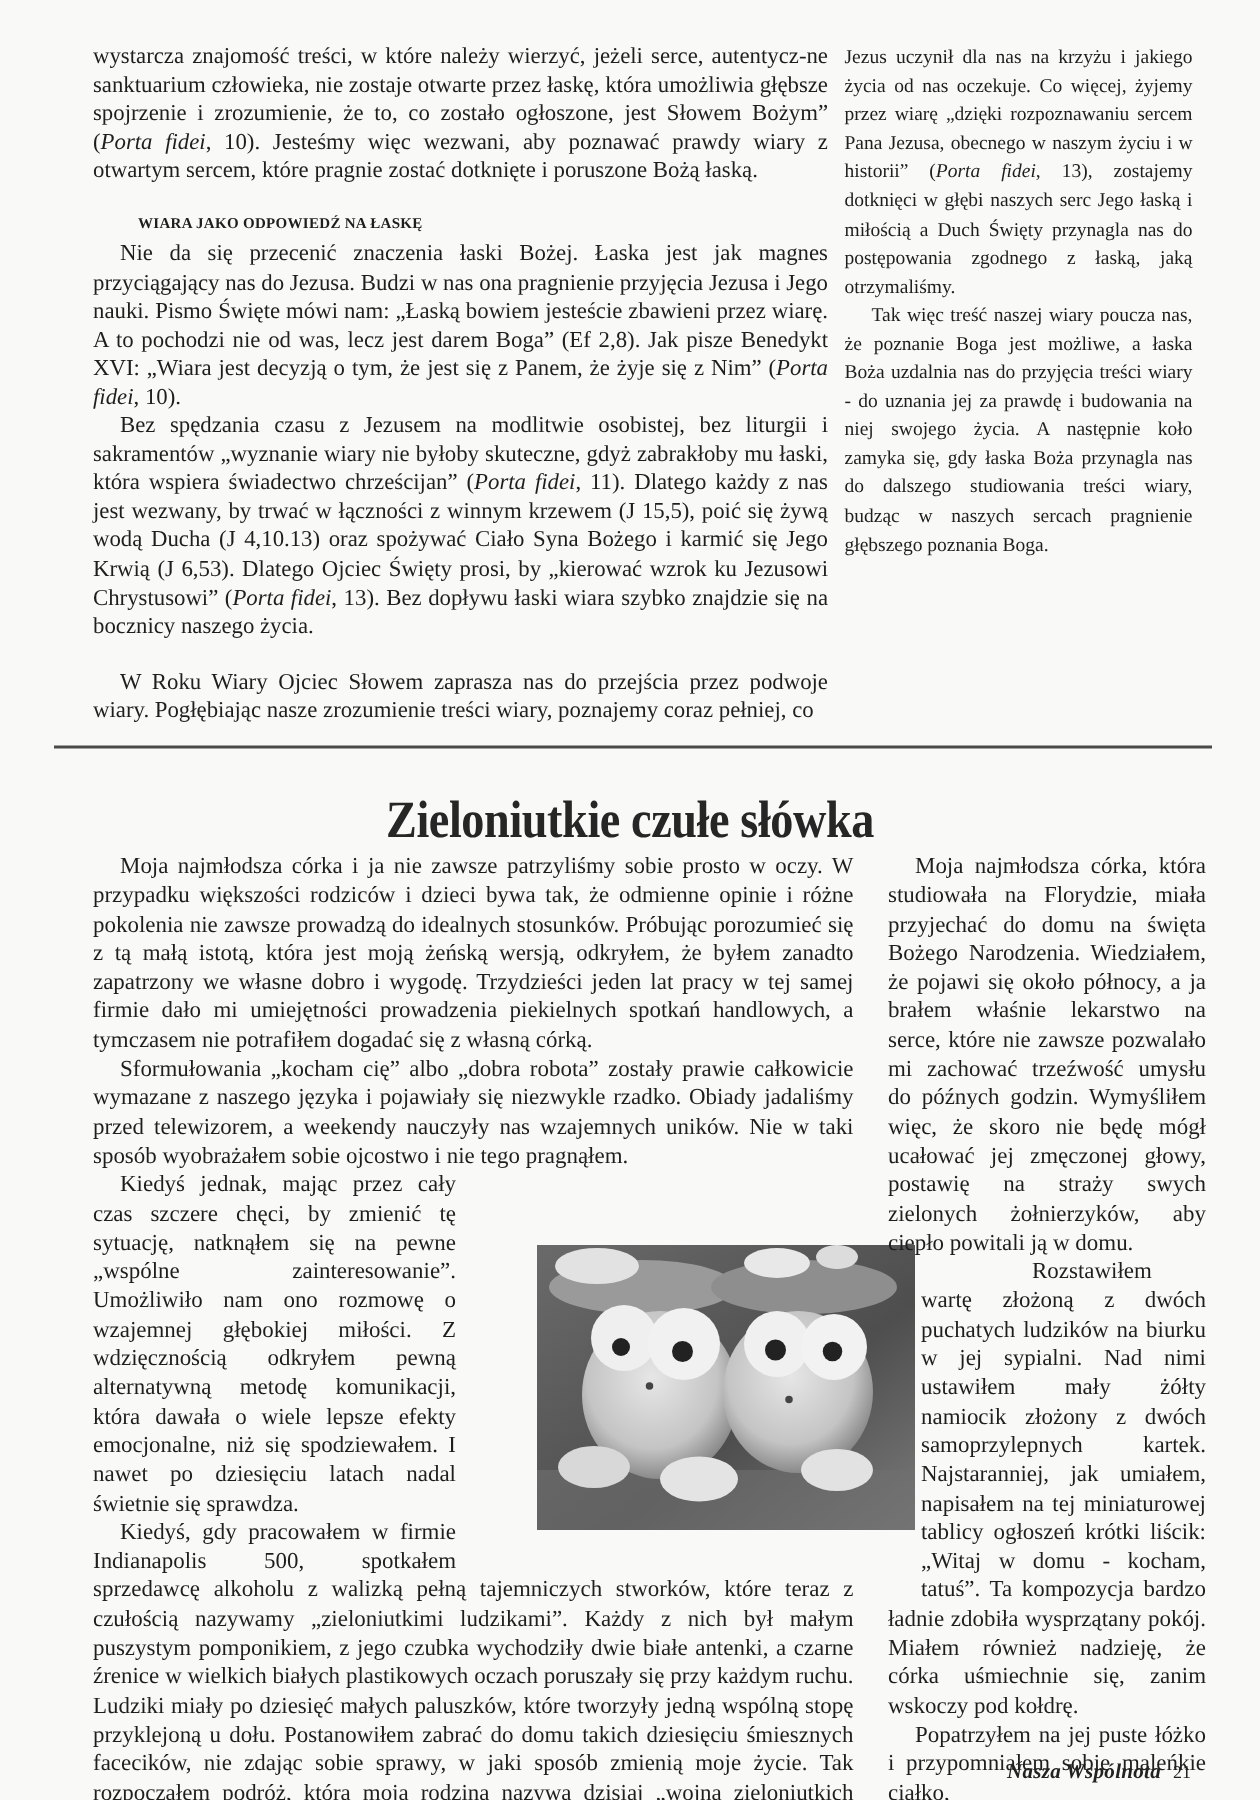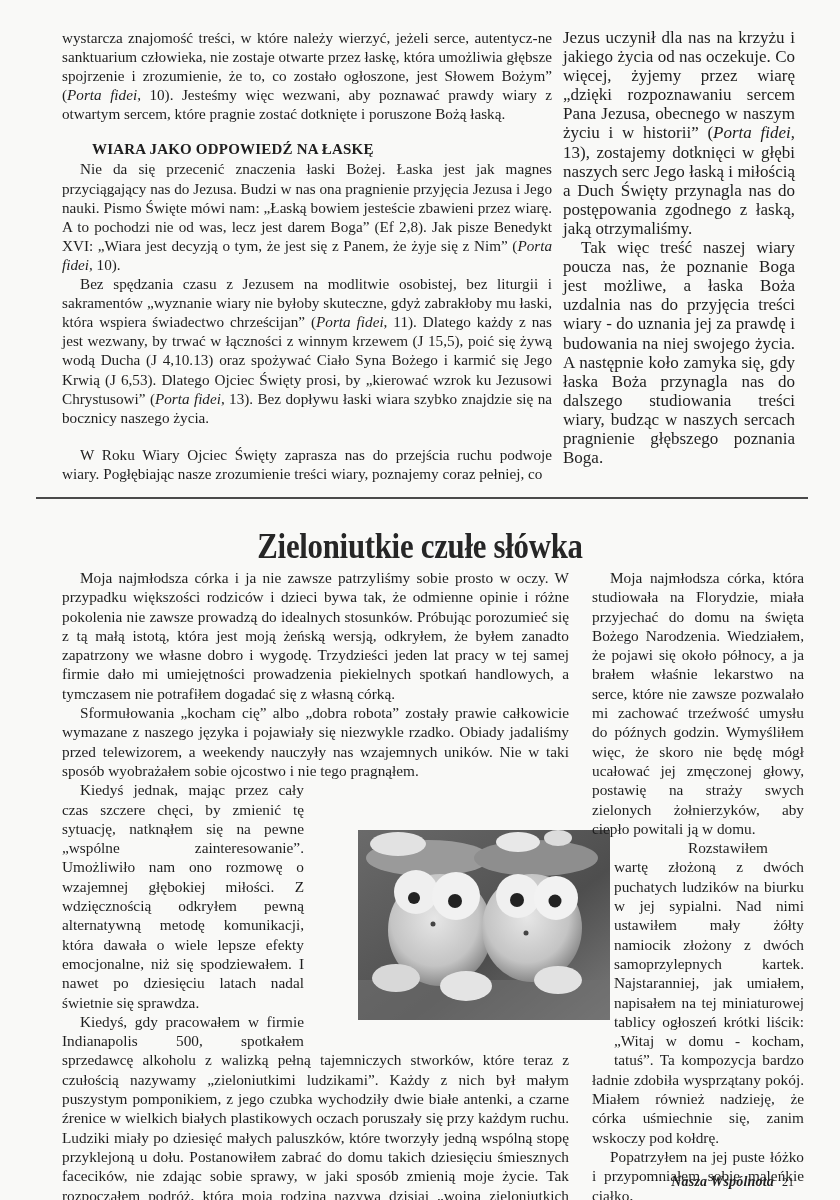--- a/index.html
+++ b/index.html
@@ -8,25 +8,25 @@
     background: #f9f9f7;
     font-family: "Liberation Serif", "DejaVu Serif", serif;
     color: #1e1e1e;
     position: relative;
   }
   .page { position: absolute; left: 0; top: 0; width: 840px; height: 1200px; }
   .col { position: absolute; font-size: 15.2px; line-height: 19.1px; text-align: justify; }
   .col p { margin: 0; text-indent: 18px; }
   .col p.noindent { text-indent: 0; }
   .col h3 {
-    margin: 0; font-size: 15px; font-weight: bold; letter-spacing: 0.2px;
+    margin: 0; font-size: 10px; font-weight: bold; letter-spacing: 0.2px;
     text-indent: 30px; line-height: 19px;
   }
   .top-left { left: 62px; top: 28px; width: 490px; }
-  .top-right { left: 563px; top: 28px; width: 232px; font-size: 17px; }
+  .top-right { left: 563px; top: 28px; width: 232px; font-size: 13px; }
   .gap-h3 { height: 17px; }
   .gap-h3b { height: 18px; }
   .divider {
     position: absolute; left: 36px; top: 497px; width: 772px; height: 2px;
     background: #4a4a4a;
   }
   .title {
     position: absolute; left: 0; top: 502px; width: 840px; text-align: center;
     font-family: "Liberation Serif", serif; font-weight: bold; font-size: 35px;
     letter-spacing: -0.3px; color: #262626; line-height: 44px;
@@ -54,21 +54,21 @@
 
 <div class="page">
 
   <div class="col top-left">
     <p class="noindent"><span>wystarcza znajomość treści, w które należy wierzyć, jeżeli serce, autentycz-ne sanktuarium człowieka, nie zostaje otwarte przez łaskę, która umożliwia głębsze spojrzenie i zrozumienie, że to, co zostało ogłoszone, jest Słowem Bożym” (</span><i>Porta fidei</i><span>, 10). Jesteśmy więc wezwani, aby poznawać prawdy wiary z otwartym sercem, które pragnie zostać dotknięte i poruszone Bożą łaską.</span></p>
     <div class="gap-h3"></div>
     <h3>WIARA JAKO ODPOWIEDŹ NA ŁASKĘ</h3>
     <p><span>Nie da się przecenić znaczenia łaski Bożej. Łaska jest jak magnes przyciągający nas do Jezusa. Budzi w nas ona pragnienie przyjęcia Jezusa i Jego nauki. Pismo Święte mówi nam: „Łaską bowiem jesteście zbawieni przez wiarę. A to pochodzi nie od was, lecz jest darem Boga” (Ef 2,8). Jak pisze Benedykt XVI: „Wiara jest decyzją o tym, że jest się z Panem, że żyje się z Nim” (</span><i>Porta fidei</i><span>, 10).</span></p>
     <p><span>Bez spędzania czasu z Jezusem na modlitwie osobistej, bez liturgii i sakramentów „wyznanie wiary nie byłoby skuteczne, gdyż zabrakłoby mu łaski, która wspiera świadectwo chrześcijan” (</span><i>Porta fidei</i><span>, 11). Dlatego każdy z nas jest wezwany, by trwać w łączności z winnym krzewem (J 15,5), poić się żywą wodą Ducha (J 4,10.13) oraz spożywać Ciało Syna Bożego i karmić się Jego Krwią (J 6,53). Dlatego Ojciec Święty prosi, by „kierować wzrok ku Jezusowi Chrystusowi” (</span><i>Porta fidei</i><span>, 13). Bez dopływu łaski wiara szybko znajdzie się na bocznicy naszego życia.</span></p>
     <div class="gap-h3b"></div>
-    <p>W Roku Wiary Ojciec Święty zaprasza nas do przejścia ruchu podwoje wiary. Pogłębiając nasze zrozumienie treści wiary, poznajemy coraz pełniej, co</p>
+    <p>W Roku Wiary Ojciec Słowem zaprasza nas do przejścia przez podwoje wiary. Pogłębiając nasze zrozumienie treści wiary, poznajemy coraz pełniej, co</p>
   </div>
 
   <div class="col top-right">
     <p class="noindent"><span>Jezus uczynił dla nas na krzyżu i jakiego życia od nas oczekuje. Co więcej, żyjemy przez wiarę „dzięki rozpoznawaniu sercem Pana Jezusa, obecnego w naszym życiu i w historii” (</span><i>Porta fidei</i><span>, 13), zostajemy dotknięci w głębi naszych serc Jego łaską i miłością a Duch Święty przynagla nas do postępowania zgodnego z łaską, jaką otrzymaliśmy.</span></p>
     <p>Tak więc treść naszej wiary poucza nas, że poznanie Boga jest możliwe, a łaska Boża uzdalnia nas do przyjęcia treści wiary - do uznania jej za prawdę i budowania na niej swojego życia. A następnie koło zamyka się, gdy łaska Boża przynagla nas do dalszego studiowania treści wiary, budząc w naszych sercach pragnienie głębszego poznania Boga.</p>
   </div>
 
   <div class="divider"></div>
 
   <h1 class="title">Zieloniutkie czułe słówka</h1>

